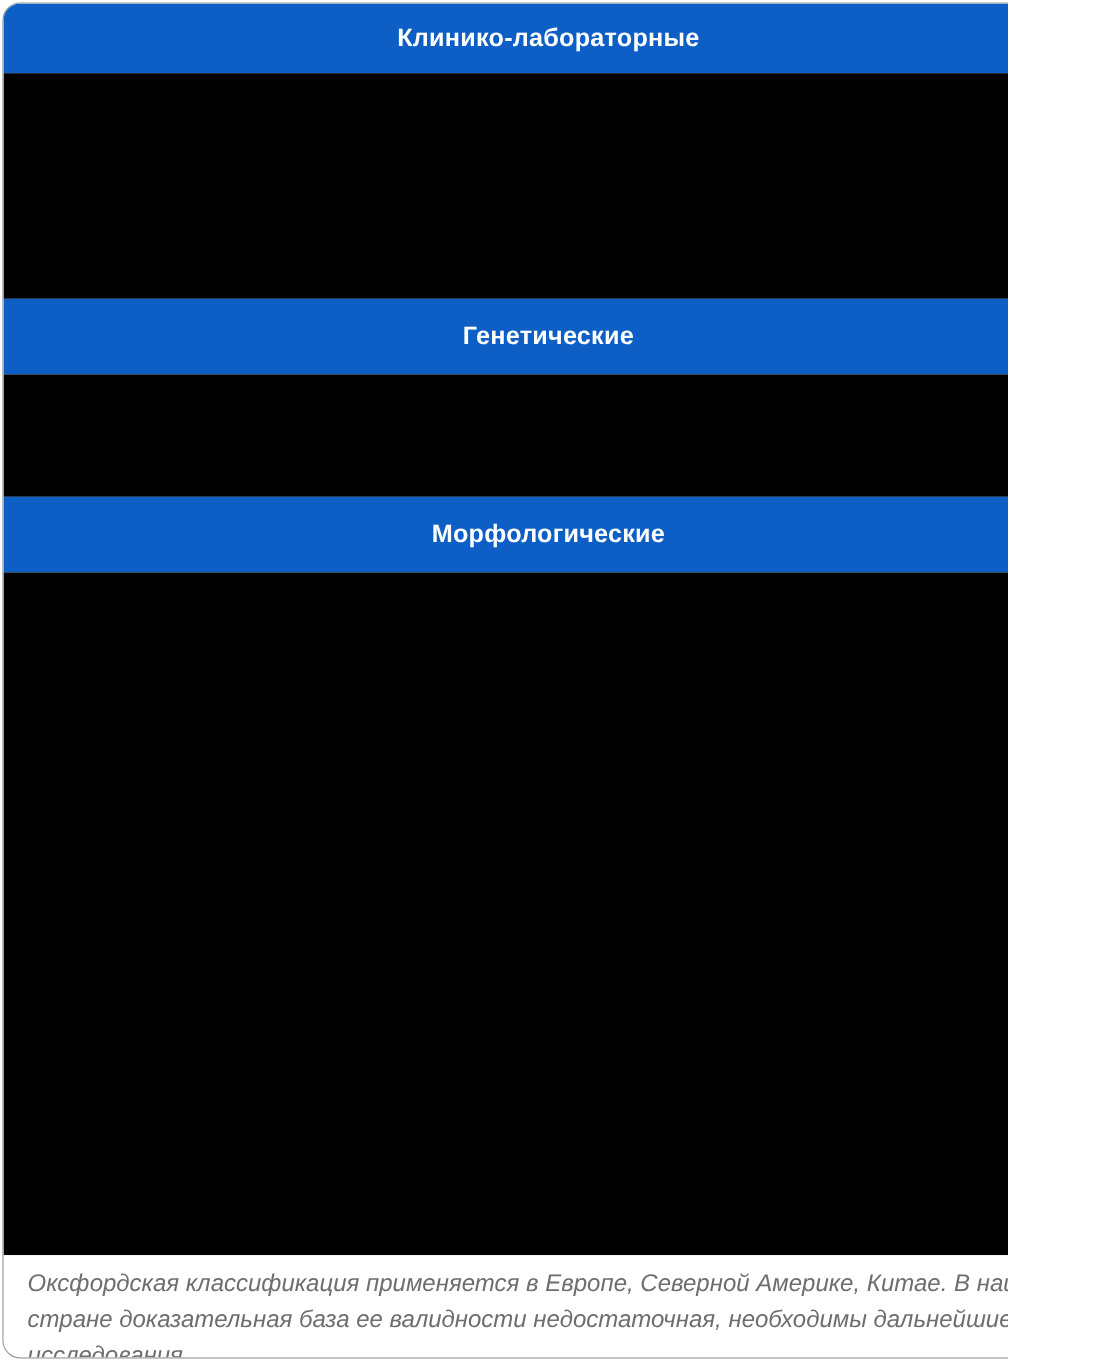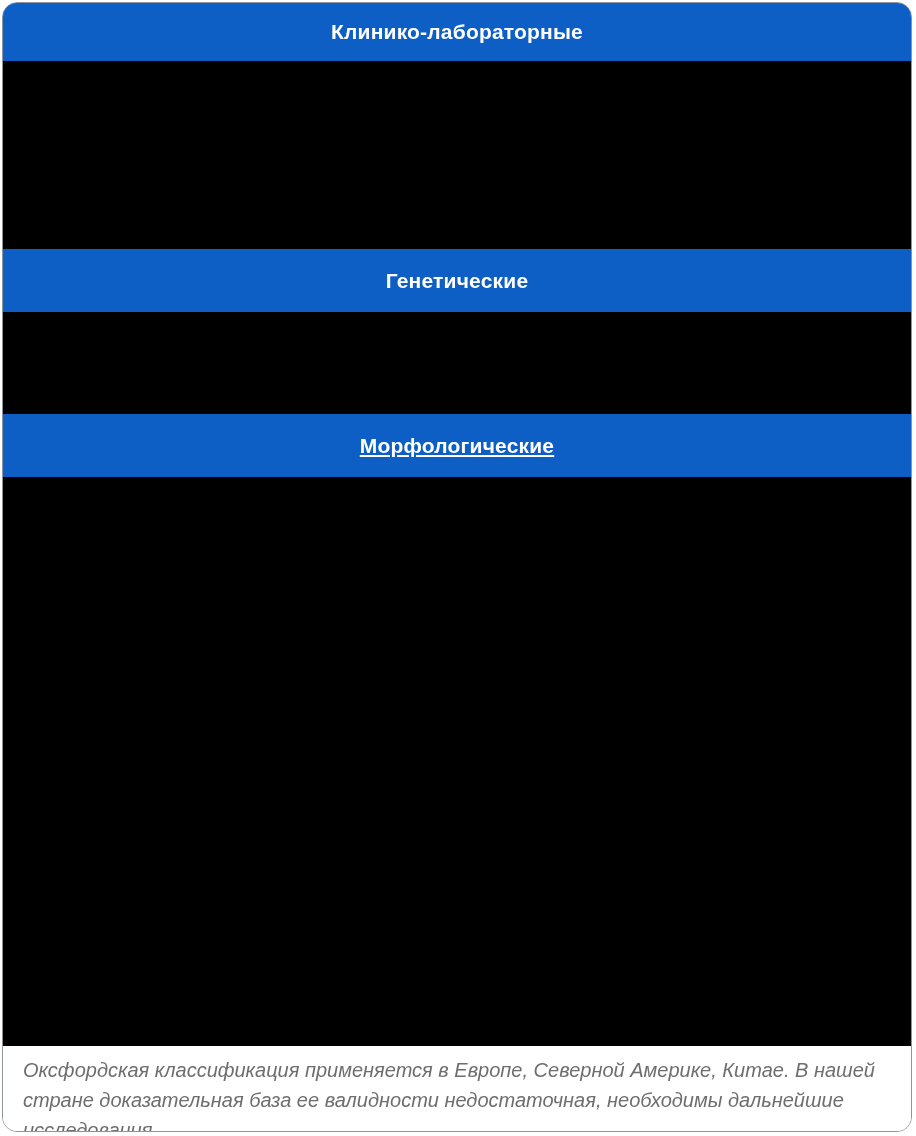--- a/index.html
+++ b/index.html
@@ -3,21 +3,21 @@
 <meta charset="utf-8">
 <style>
   html, body {
     margin: 0;
     padding: 0;
     background: #ffffff;
     font-family: "Liberation Sans", "DejaVu Sans", sans-serif;
   }
   .page {
     position: relative;
-    width: 916px;
+    width: 840px;
     height: 1136px;
     background: #ffffff;
     overflow: hidden;
   }
   .card {
     position: absolute;
     left: 2px;
     top: 2px;
     width: 910px;
     height: 1130px;
@@ -35,21 +35,21 @@
     font-weight: bold;
     font-size: 21px;
     display: flex;
     align-items: center;
     justify-content: center;
     flex: 0 0 auto;
     letter-spacing: 0.2px;
   }
   .hdr-1 { height: 58px; }
   .hdr-2 { height: 63px; text-align: right; }
-  .hdr-3 { height: 63px; text-decoration: underline; }
+  .hdr-3 { height: 63px; }
   .black-block {
     background: #000000;
     flex: 0 0 auto;
   }
   .blk-1 { height: 188px; }
   .blk-2 { height: 102px; }
   .blk-3 { height: 569px; }
   .footer-note {
     flex: 1 1 auto;
     background: #ffffff;

